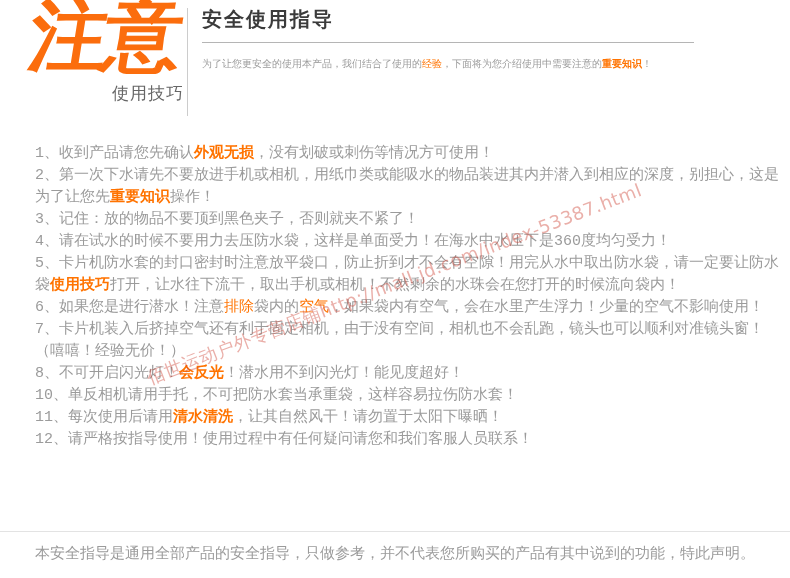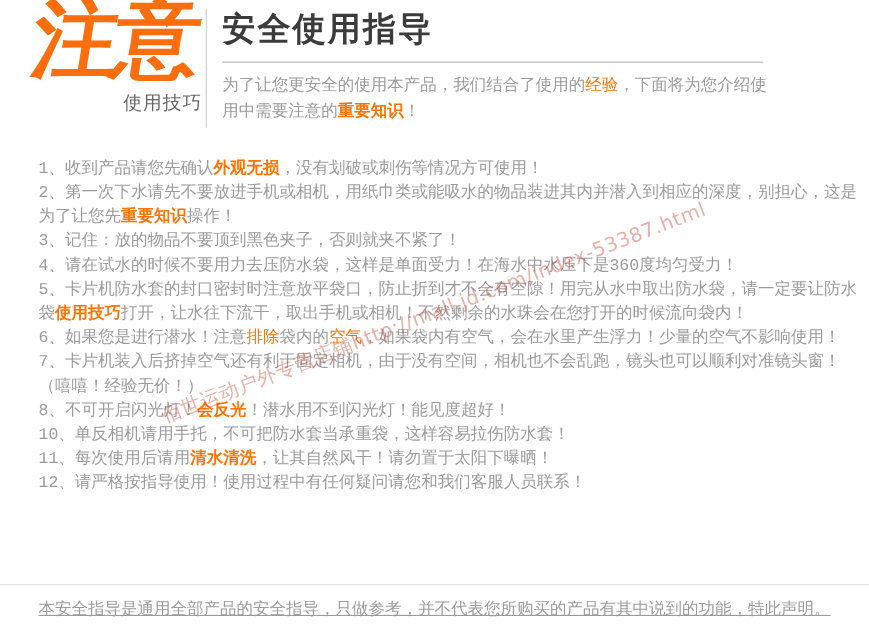--- a/index.html
+++ b/index.html
@@ -11,34 +11,34 @@
   .header{position:relative;height:128px;}
   .badge-title{
     position:absolute;left:22px;top:-16px;
     font-size:78px;font-weight:bold;color:var(--brand);
     letter-spacing:-4px;transform:skewX(-9deg);transform-origin:50% 100%;
     white-space:nowrap;
   }
   .badge-sub{position:absolute;left:102px;top:82px;font-size:17px;color:var(--subgray);letter-spacing:1px;margin-left:10px;}
   .v-divider{position:absolute;left:187px;top:8px;width:1px;height:108px;background:var(--divider);}
   .header-right{position:absolute;left:202px;top:0;width:500px;}
-  .section-title{margin:6px 0 0 0;font-size:30px;font-weight:bold;color:var(--dark);letter-spacing:2px;}
+  .section-title{margin:6px 0 0 0;font-size:20px;font-weight:bold;color:var(--dark);letter-spacing:2px;}
   .title-rule{width:492px;height:1px;background:var(--rule);margin-top:9px;}
-  .intro{margin:9px 0 0 0;width:497px;font-size:15px;line-height:23px;color:var(--gray);}
+  .intro{margin:9px 0 0 0;width:497px;font-size:10px;line-height:23px;color:var(--gray);}
   
   .list{padding:15px 10px 0 35px;font-size:15px;line-height:22px;color:var(--gray);font-family:Liberation Mono, monospace;}
   .list-item{margin:0;}
   .hl{color:var(--accent);}
   .b{font-weight:bold;}
   
   .footer{
     position:absolute;left:0;right:0;top:531px;
     border-top:1px solid var(--footrule);
   }
-  .footer-text{margin:12px 35px 4px 35px;font-size:15px;color:var(--gray);text-decoration:underline;}
+  .footer-text{margin:12px 35px 4px 35px;font-size:15px;color:var(--gray);}
   
   .watermark{
     position:absolute;left:152px;top:366px;
     font-size:18px;color:var(--wm);
     transform:rotate(-21deg);transform-origin:0 100%;
     white-space:nowrap;pointer-events:none;letter-spacing:0.5px;
   }
 </style>
 </head>
 <body>

